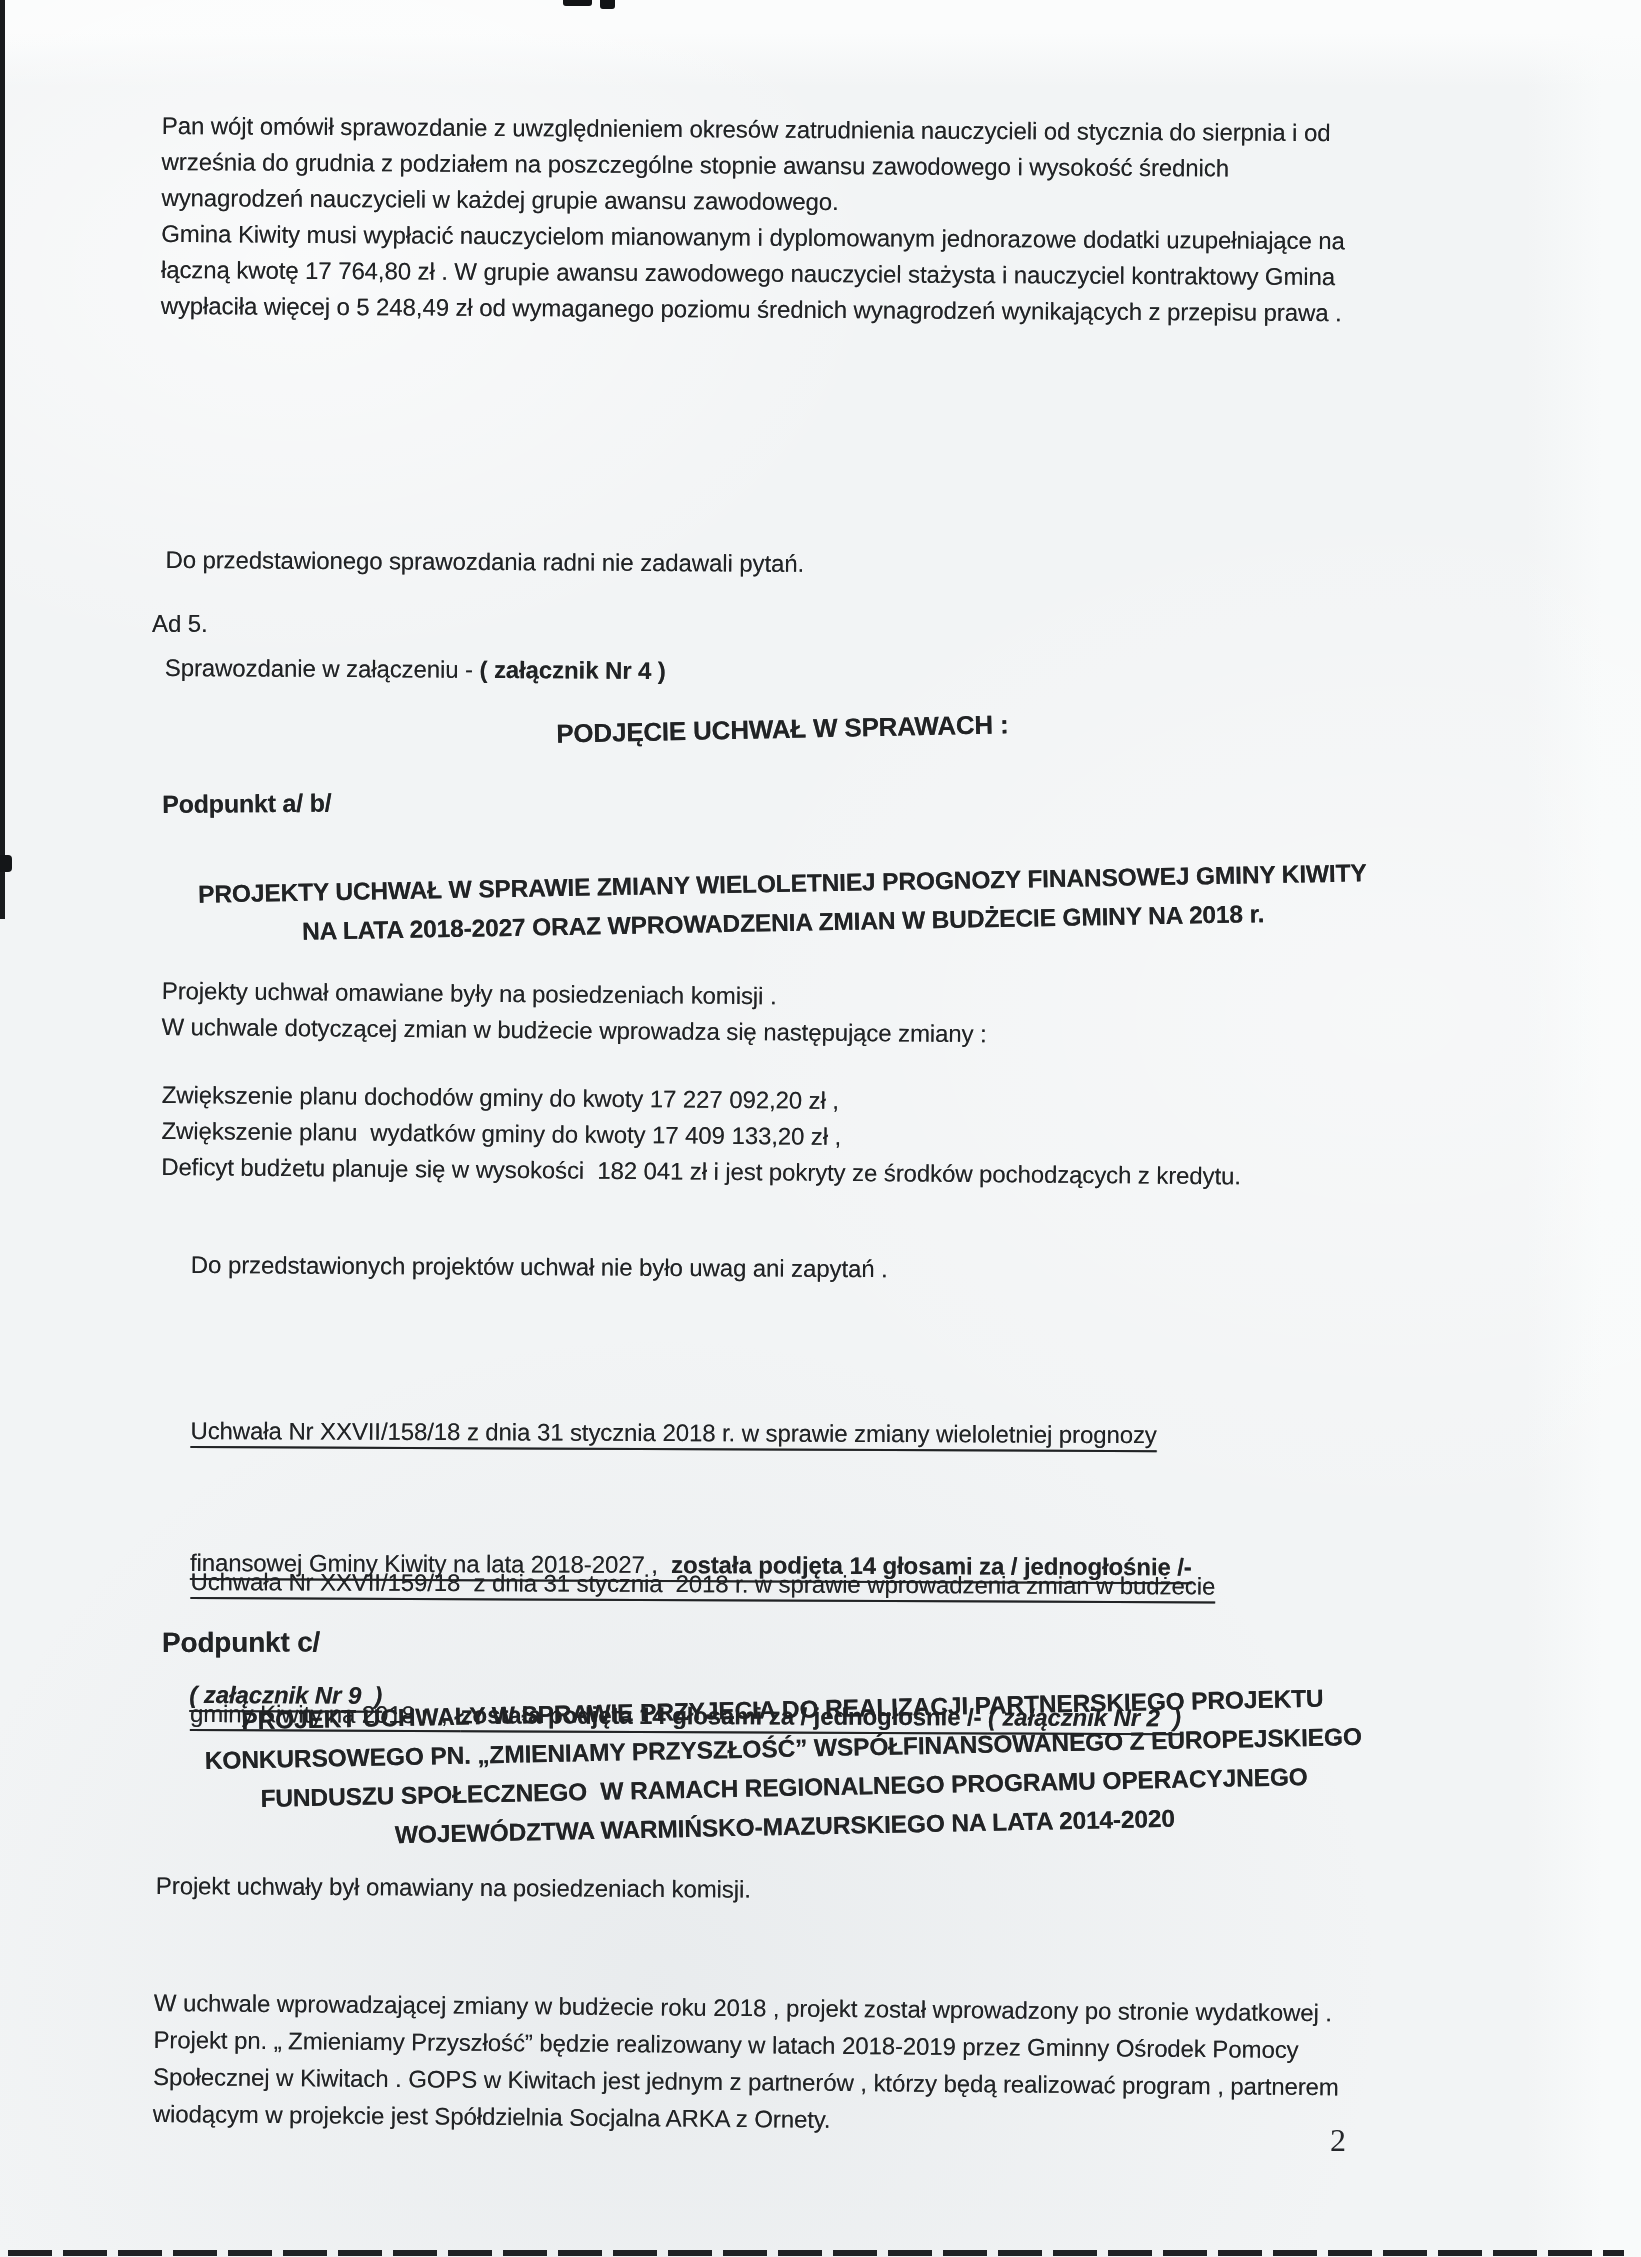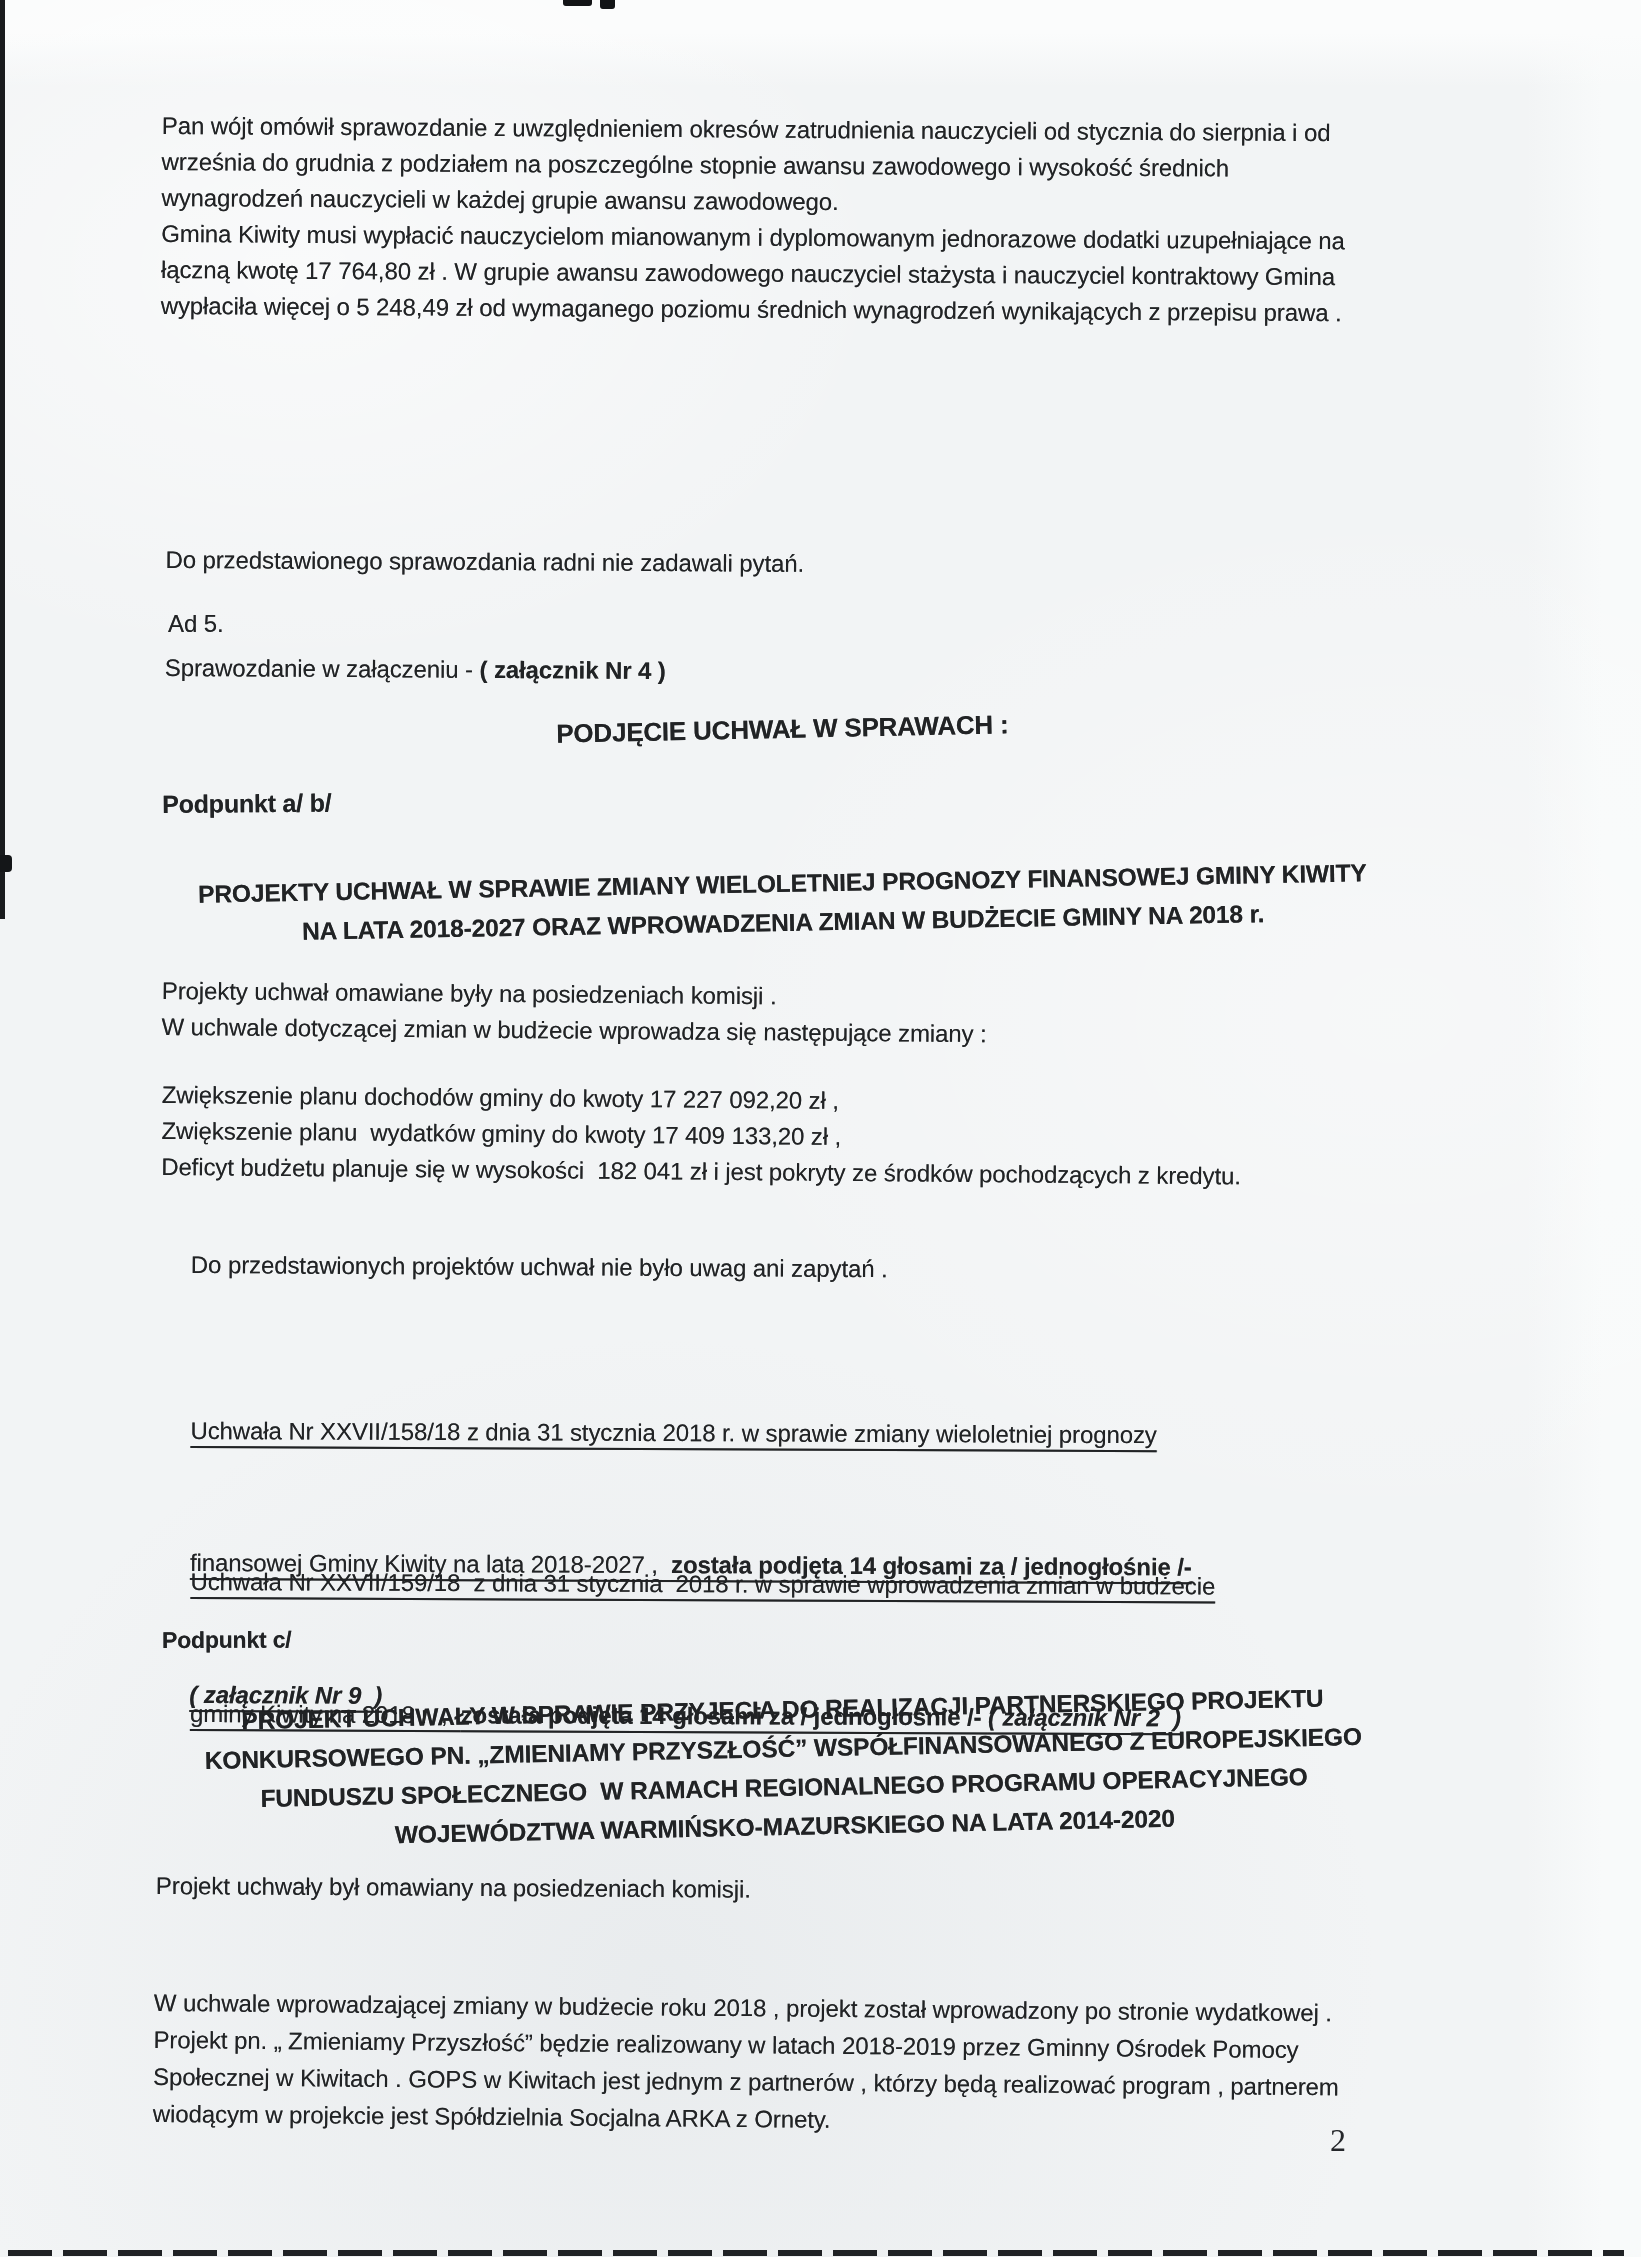--- a/index.html
+++ b/index.html
@@ -58,21 +58,21 @@
 wynagrodzeń nauczycieli w każdej grupie awansu zawodowego.
 Gmina Kiwity musi wypłacić nauczycielom mianowanym i dyplomowanym jednorazowe dodatki uzupełniające na
 łączną kwotę 17 764,80 zł . W grupie awansu zawodowego nauczyciel stażysta i nauczyciel kontraktowy Gmina
 wypłaciła więcej o 5 248,49 zł od wymaganego poziomu średnich wynagrodzeń wynikających z przepisu prawa .</div>
 
 <div class="block body-text tilt-a" style="top:470px;left:166px;width:1159px;">
   <span class="line" style="display:block;">Do przedstawionego sprawozdania radni nie zadawali pytań.</span>
   <span class="line" style="display:block;"><span style="white-space:pre;">Sprawozdanie w załączeniu - </span><span class="bold">( załącznik Nr 4 )</span></span>
 </div>
 
-<div class="block body-text" style="top:606px;left:168px;">Ad 5.</div>
+<div class="block body-text" style="top:606px;left:152px;">Ad 5.</div>
 
 <div class="block heading centered tilt-b" style="top:714px;left:159px;width:1246px;font-size:26px;">PODJĘCIE UCHWAŁ W SPRAWACH :</div>
 
 <div class="block heading tilt-c" style="top:790px;left:162px;font-size:25px;">Podpunkt a/ b/</div>
 
 <div class="block heading centered tilt-b2" style="top:864px;left:159px;width:1246px;font-size:24.6px;line-height:39px;">PROJEKTY UCHWAŁ W SPRAWIE ZMIANY WIELOLETNIEJ PROGNOZY FINANSOWEJ GMINY KIWITY
 NA LATA 2018-2027 ORAZ WPROWADZENIA ZMIAN W BUDŻECIE GMINY NA 2018 r.</div>
 
 <div class="block body-text tilt-a2" style="top:973px;left:162px;width:1294px;">Projekty uchwał omawiane były na posiedzeniach komisji .
 W uchwale dotyczącej zmian w budżecie wprowadza się następujące zmiany :</div>
@@ -87,21 +87,21 @@
   <span class="line"><span class="seg">Uchwała Nr XXVII/158/18 z dnia 31 stycznia 2018 r. w sprawie zmiany wieloletniej prognozy</span></span>
   <span class="line"><span class="seg">finansowej Gminy Kiwity na lata 2018-2027 ,  </span><span class="seg bold">została podjęta 14 głosami za / jednogłośnie /-</span></span>
   <span class="line"><span class="seg bold-italic">( załącznik Nr 9  )</span></span>
 </div>
 
 <div class="block uline-block tilt-d" style="top:1472px;left:191px;width:1255px;">
   <span class="line"><span class="seg">Uchwała Nr XXVII/159/18  z dnia 31 stycznia  2018 r. w sprawie wprowadzenia zmian w budżecie</span></span>
   <span class="line"><span class="seg">gminy Kiwity na 2018 r. ,  </span><span class="seg bold">została podjęta 14 głosami za / jednogłośnie /- </span><span class="seg bold-italic">( załącznik Nr 2  )</span></span>
 </div>
 
-<div class="block heading tilt-c2" style="top:1627px;left:162px;font-size:23px;">Podpunkt c/</div>
+<div class="block heading tilt-c2" style="top:1627px;left:162px;font-size:28px;">Podpunkt c/</div>
 
 <div class="block heading centered tilt-b" style="top:1690px;left:159px;width:1246px;font-size:24.6px;line-height:39px;">PROJEKT UCHWAŁY W SPRAWIE PRZYJĘCIA DO REALIZACJI PARTNERSKIEGO PROJEKTU
 KONKURSOWEGO PN. „ZMIENIAMY PRZYSZŁOŚĆ” WSPÓŁFINANSOWANEGO Z EUROPEJSKIEGO
 FUNDUSZU SPOŁECZNEGO  W RAMACH REGIONALNEGO PROGRAMU OPERACYJNEGO
 WOJEWÓDZTWA WARMIŃSKO-MAZURSKIEGO NA LATA 2014-2020</div>
 
 <div class="block body-text tilt-a" style="top:1868px;left:156px;width:1255px;">Projekt uchwały był omawiany na posiedzeniach komisji.</div>
 
 <div class="block body-text tilt-a2" style="top:1984px;left:154px;width:1332px;line-height:37px;">W uchwale wprowadzającej zmiany w budżecie roku 2018 , projekt został wprowadzony po stronie wydatkowej .
 Projekt pn. „ Zmieniamy Przyszłość” będzie realizowany w latach 2018-2019 przez Gminny Ośrodek Pomocy

